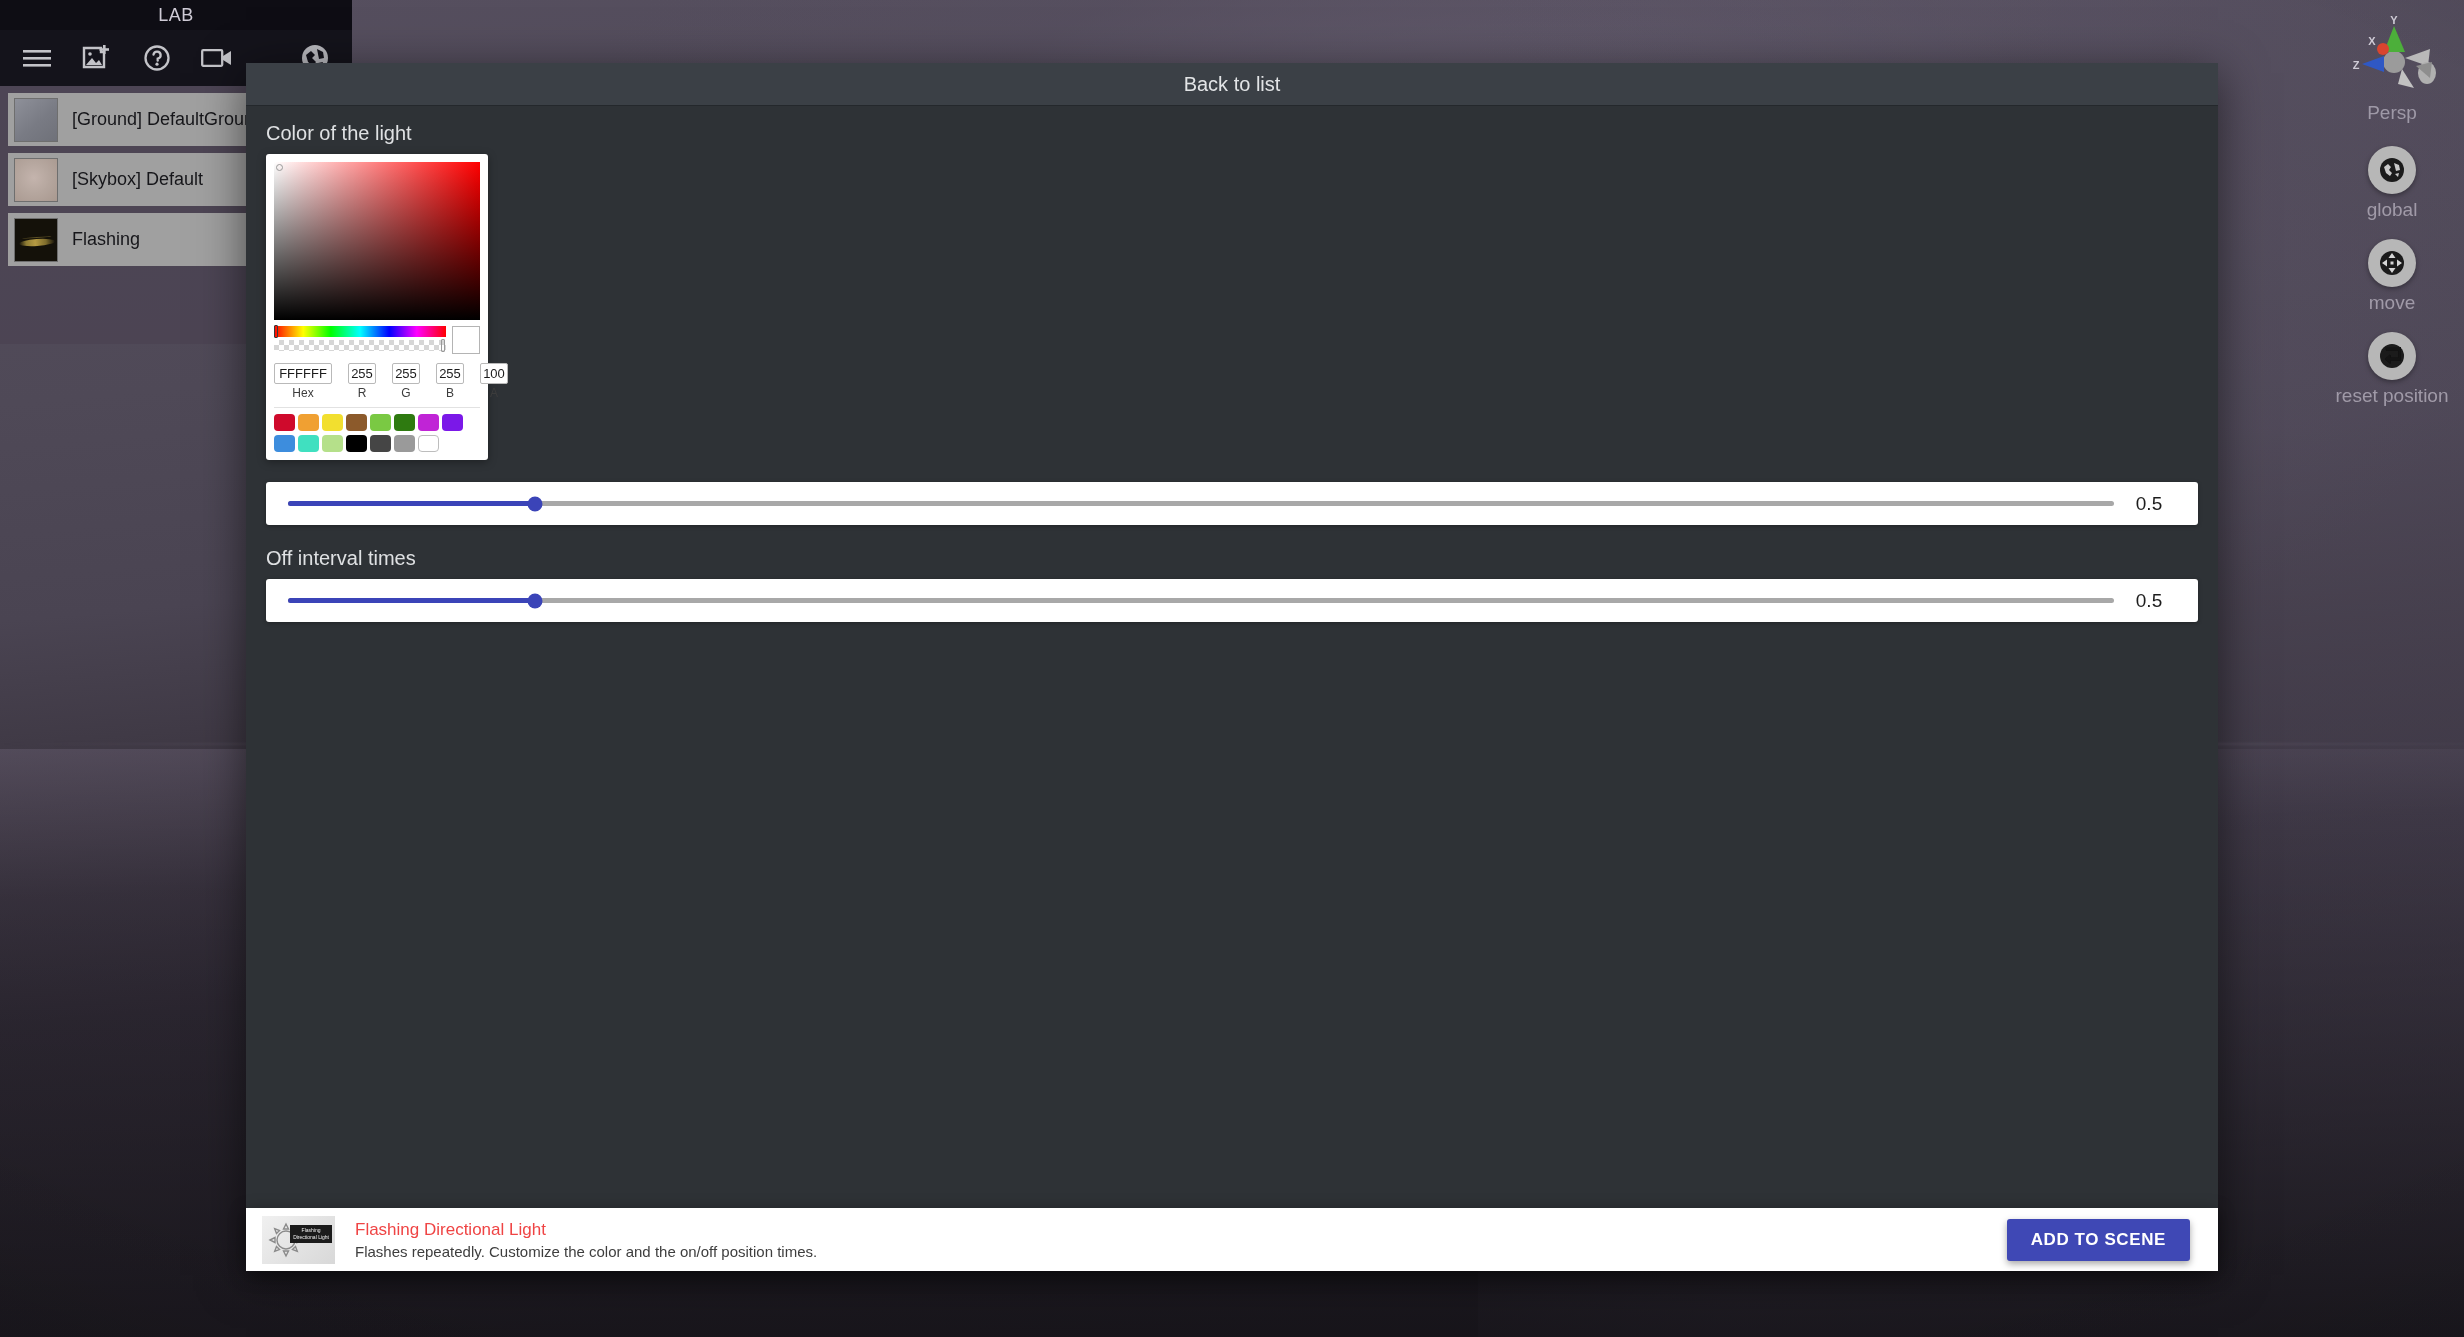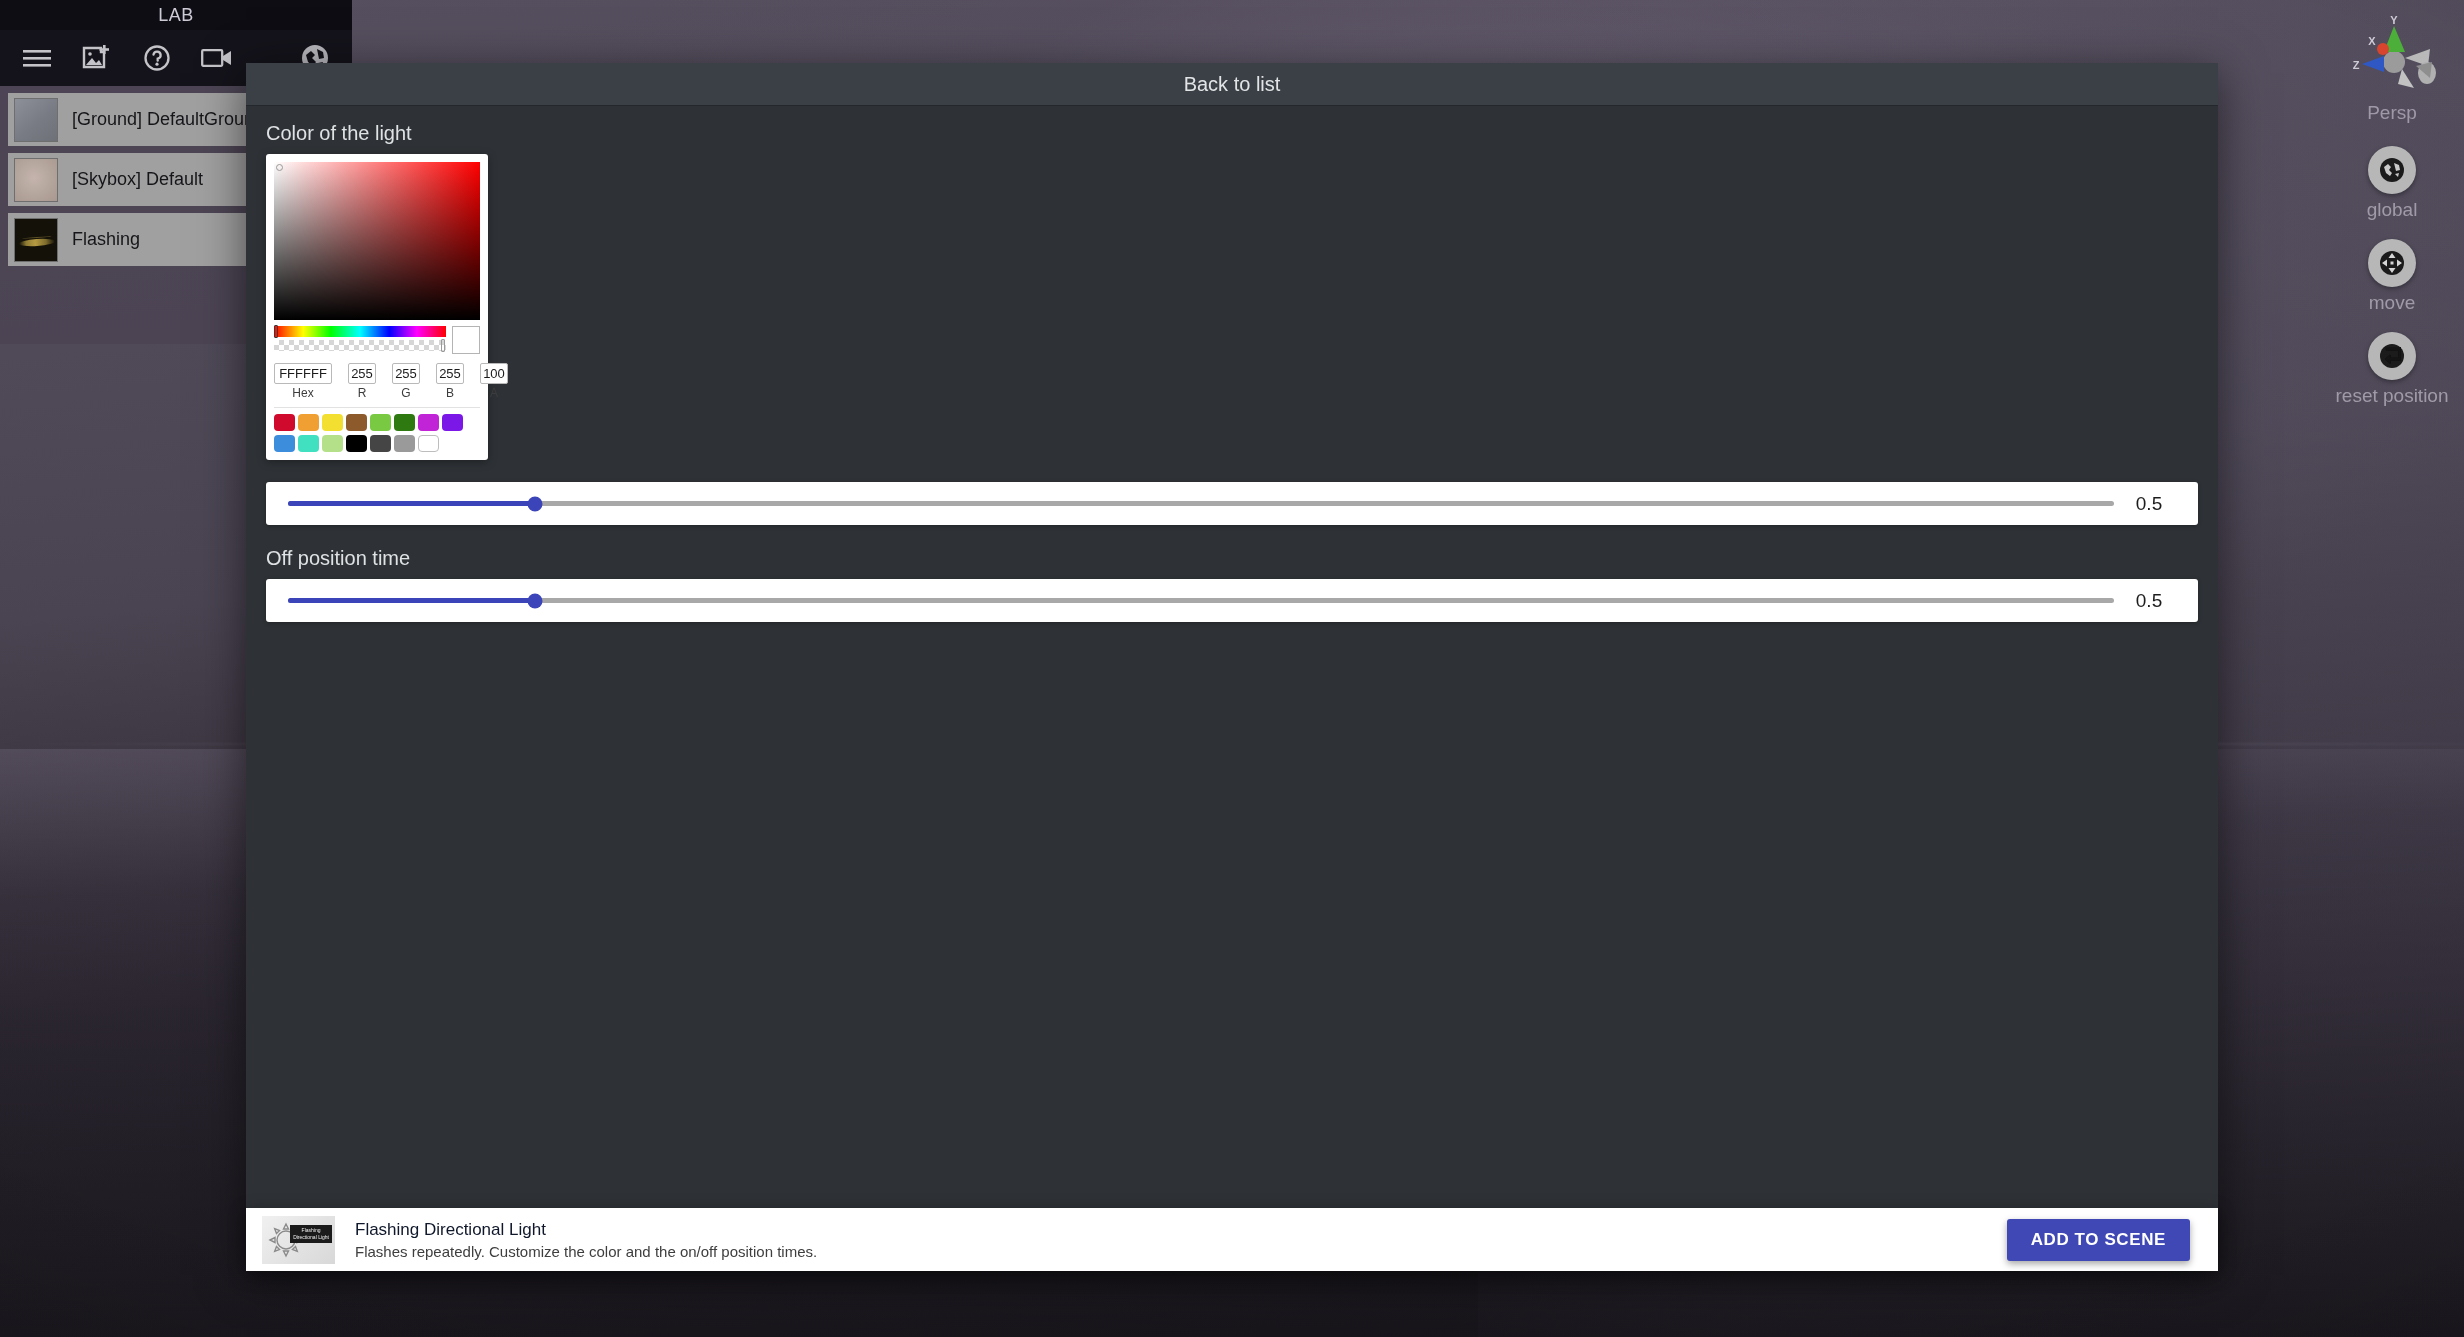--- a/index.html
+++ b/index.html
@@ -251,21 +251,21 @@
     background: linear-gradient(135deg, #f0f0f0 0%, #d8d8d8 100%);
     position: relative; overflow: hidden;
   }
   #ft-badge {
     position: absolute; right: 3px; top: 9px;
     background: #1b1b1b; color: #f0f0f0;
     font-size: 5px; line-height: 7px;
     padding: 2px 3px; text-align: center;
   }
   #ft-meta { margin-left: 20px; }
-  #ft-title { font-size: 17px; color: #0f172a; }
+  #ft-title { font-size: 17px; color: #ef4444; }
   #ft-desc { font-size: 15px; color: #3e3e3e; margin-top: 3px; }
   #add-btn {
     margin-left: auto;
     background: #3f48b5; color: #ffffff;
     border: none; border-radius: 3px;
     height: 42px; padding: 0 24px;
     font-size: 17px; font-weight: bold;
     letter-spacing: 0.6px;
     font-family: "Liberation Sans", sans-serif;
     cursor: pointer;
@@ -482,21 +482,21 @@
       <div class="slider-shell">
         <div class="slider-track" id="on-track">
           <div class="slider-fill" id="on-fill" style="width: 13.5%;"></div>
           <div class="slider-thumb" id="on-thumb" style="left: 13.5%;"></div>
         </div>
         <div class="slider-value">0.5</div>
       </div>
     </div>
 
     <div class="slider-block">
-      <div class="field-label">Off position time</div>
+      <div class="field-label">Off interval times</div>
       <div class="slider-shell">
         <div class="slider-track" id="off-track">
           <div class="slider-fill" id="off-fill" style="width: 13.5%;"></div>
           <div class="slider-thumb" id="off-thumb" style="left: 13.5%;"></div>
         </div>
         <div class="slider-value">0.5</div>
       </div>
     </div>
 
   </div>

